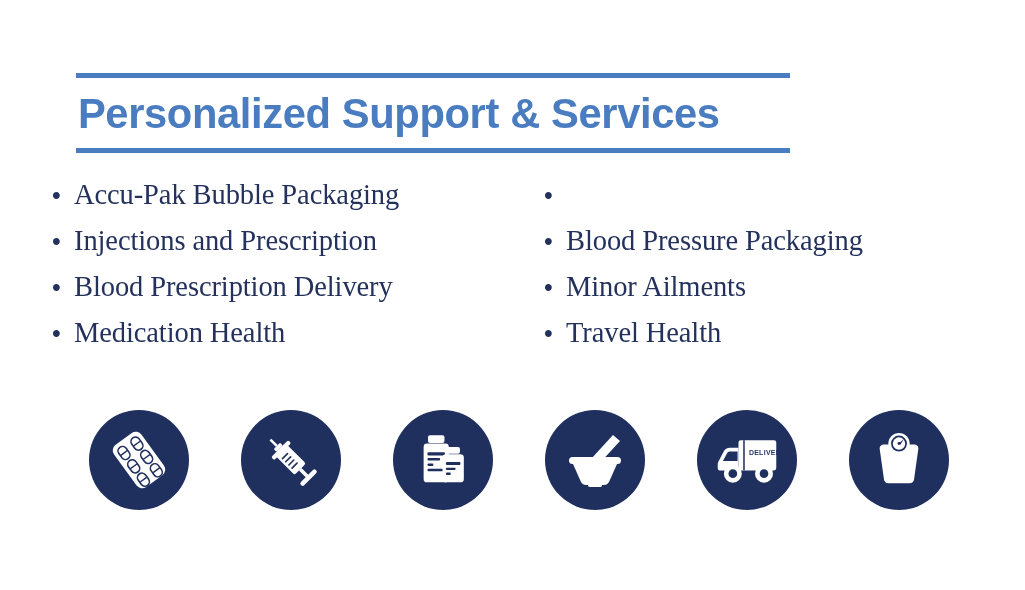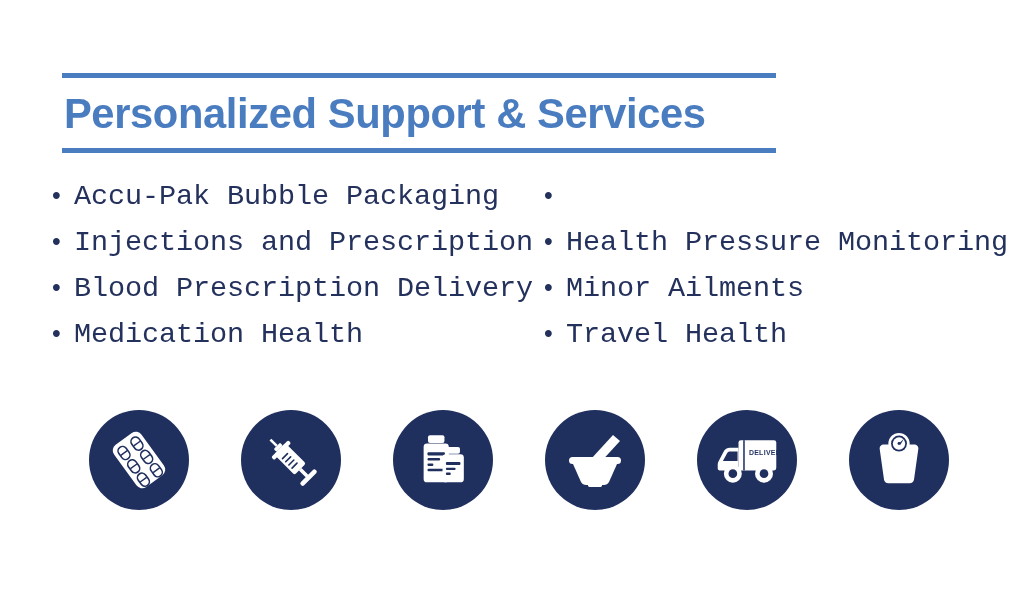--- a/index.html
+++ b/index.html
@@ -18,21 +18,21 @@
   .slide {
     position: relative;
     width: 1025px;
     height: 590px;
     background: #ffffff;
   }
 
   
   .heading-block {
     position: absolute;
-    left: 62px;
+    left: 76px;
     top: 73px;
     width: 714px;
   }
   .rule {
     height: 5px;
     width: 100%;
     background: #4a7cc0;
   }
   .rule-bottom {
     margin-top: 0;
@@ -76,21 +76,21 @@
   }
   .bullet {
     width: 22px;
     flex: 0 0 22px;
     font-size: 25px;
     line-height: 34px;
     color: #23315c;
     text-align: left;
   }
   .service-label {
-    font-family: Liberation Mono, monospace;
+    font-family: Liberation Serif, serif;
     font-size: 28.5px;
     line-height: 34px;
     font-weight: normal;
     color: #23315c;
     white-space: nowrap;
     letter-spacing: -0.1px;
   }
 
   
   .icon-row {
@@ -145,21 +145,21 @@
         <span class="service-label">Medication Health</span>
       </div>
     </div>
 
     <div class="service-col right">
       <div class="service-item">
         <span class="bullet">•</span>
       </div>
       <div class="service-item">
         <span class="bullet">•</span>
-        <span class="service-label">Health Pressure Monitoring</span>
+        <span class="service-label">Blood Pressure Packaging</span>
       </div>
       <div class="service-item">
         <span class="bullet">•</span>
         <span class="service-label">Minor Ailments</span>
       </div>
       <div class="service-item">
         <span class="bullet">•</span>
         <span class="service-label">Travel Health</span>
       </div>
     </div>

